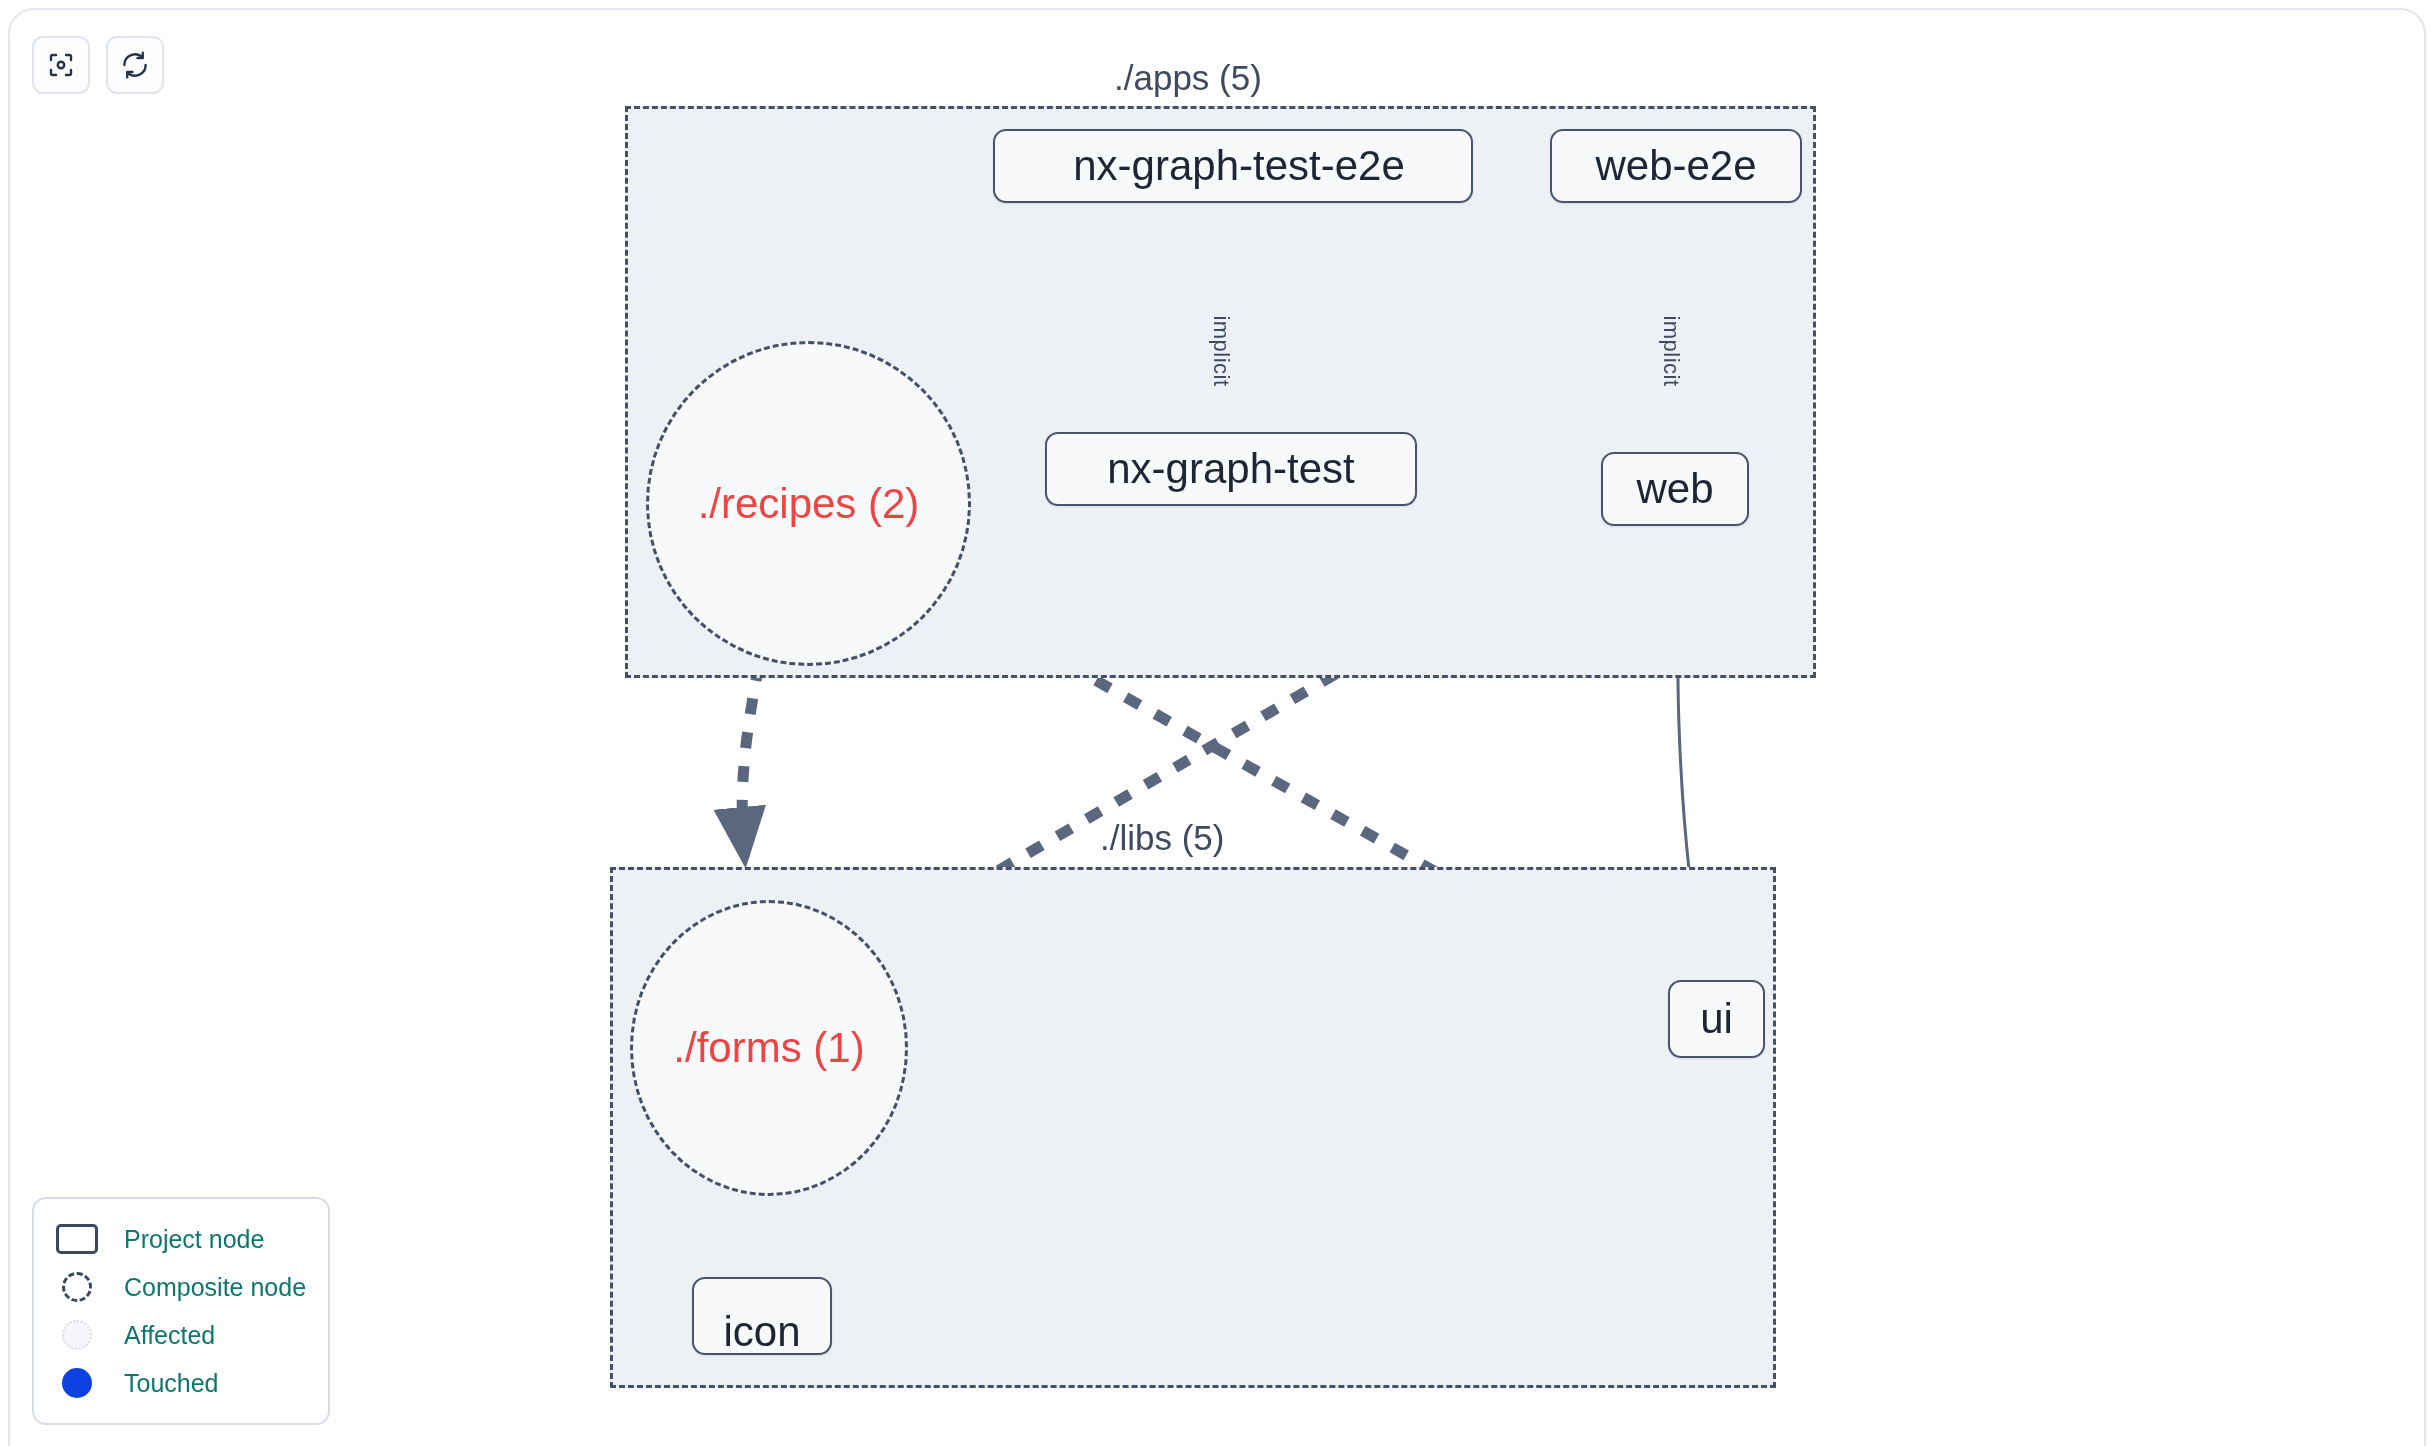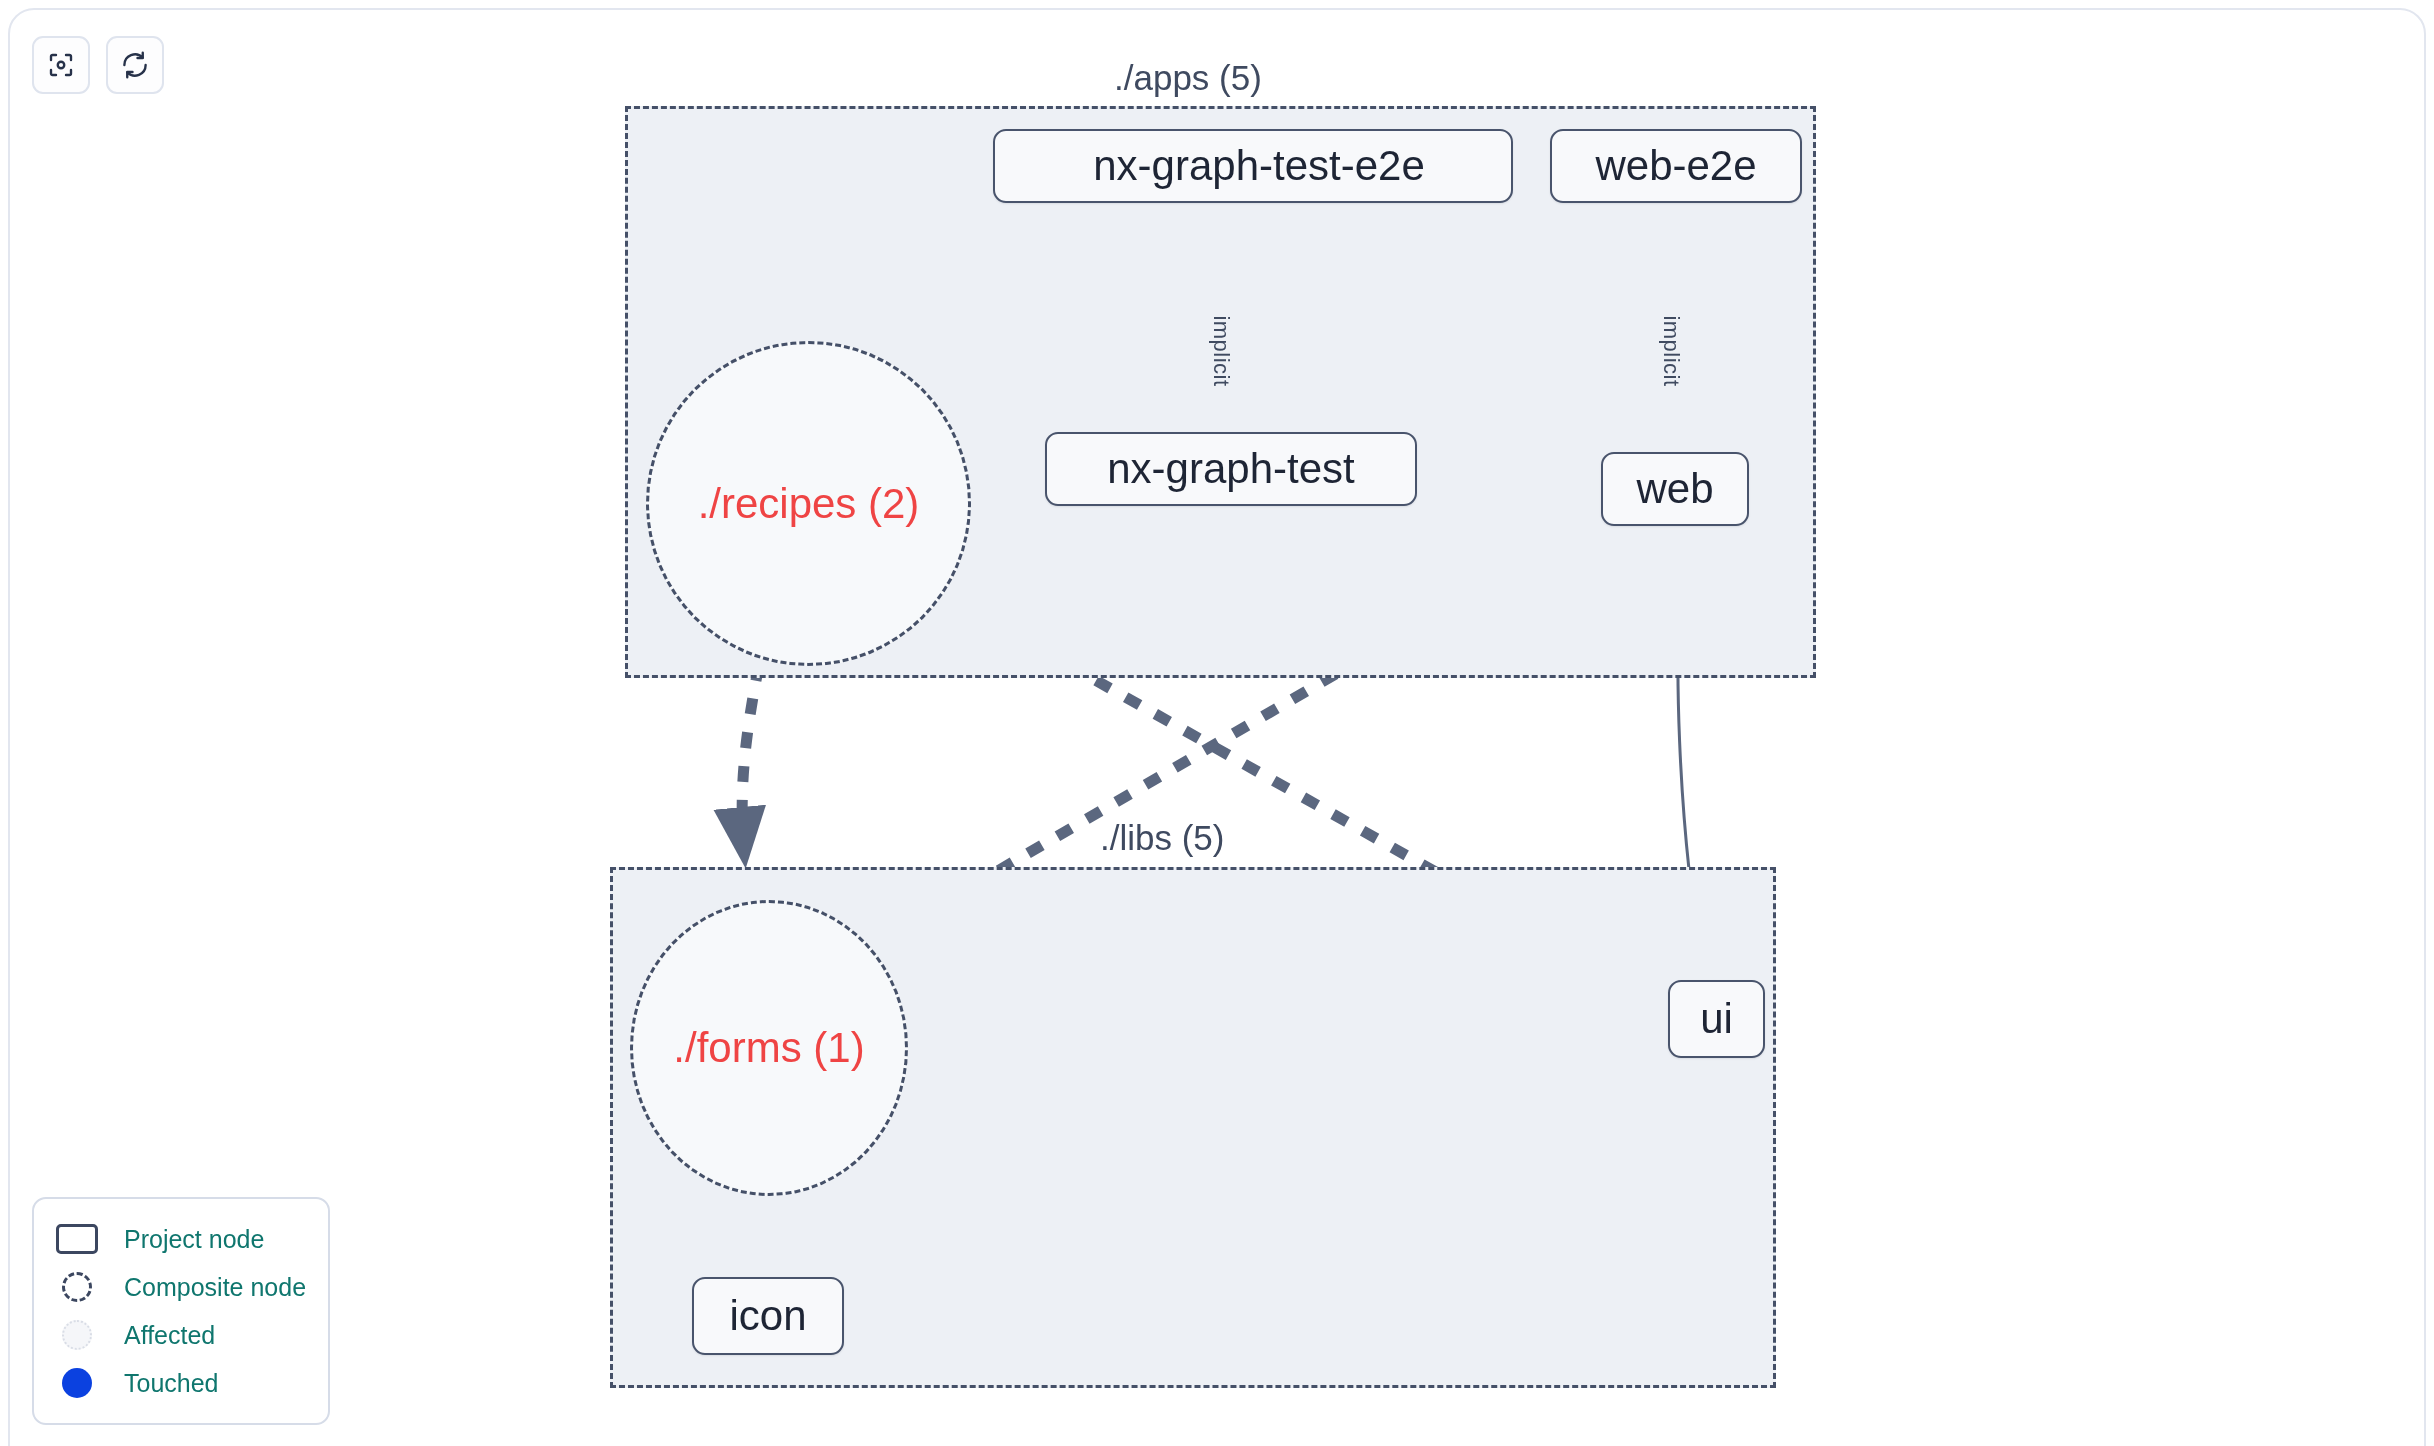--- a/index.html
+++ b/index.html
@@ -254,36 +254,36 @@
       <path d="M 948 597 L 1645 990" fill="none" stroke="#5b677f" stroke-width="11" stroke-dasharray="16 18" marker-end="url(#arrow-thick)"></path>
 
       <path d="M 1600 520 L 905 925" fill="none" stroke="#5b677f" stroke-width="11" stroke-dasharray="16 18" marker-end="url(#arrow-thick)"></path>
 
       <path d="M 749 1195 C 740 1232 736 1248 730 1265" fill="none" stroke="#5b677f" stroke-width="11" stroke-dasharray="16 18" marker-end="url(#arrow-thick)"></path>
     </svg>
 
     <div class="edge-label" id="elbl-0" style="transform: rotate(90deg); left: 1185px; top: 338px;">implicit</div>
     <div class="edge-label" id="elbl-1" style="transform: rotate(90deg); left: 1635px; top: 338px;">implicit</div>
 
-    <div class="project-node" id="node-nx-graph-test-e2e" style="left: 993px; top: 129px; width: 520px; height: 74px; padding-left: 12px;">
+    <div class="project-node" id="node-nx-graph-test-e2e" style="left: 993px; top: 129px; width: 480px; height: 74px; padding-left: 12px;">
       <span>nx-graph-test-e2e</span>
     </div>
     <div class="project-node" id="node-web-e2e" style="left: 1550px; top: 129px; width: 252px; height: 74px;">
       <span>web-e2e</span>
     </div>
     <div class="project-node" id="node-nx-graph-test" style="left: 1045px; top: 432px; width: 372px; height: 74px;">
       <span>nx-graph-test</span>
     </div>
     <div class="project-node" id="node-web" style="left: 1601px; top: 452px; width: 148px; height: 74px;">
       <span>web</span>
     </div>
     <div class="project-node" id="node-ui" style="left: 1668px; top: 980px; width: 97px; height: 78px;">
       <span>ui</span>
     </div>
-    <div class="project-node" id="node-icon" style="left: 692px; top: 1277px; width: 152px; height: 78px;">
+    <div class="project-node" id="node-icon" style="left: 692px; top: 1277px; width: 140px; height: 78px; align-items: flex-end;">
       <span>icon</span>
     </div>
     <div class="composite-node" id="node-recipes" style="left: 646px; top: 341px; width: 325px; height: 325px;">
       <span>./recipes (2)</span>
     </div>
     <div class="composite-node" id="node-forms" style="left: 630px; top: 900px; width: 278px; height: 296px;">
       <span>./forms (1)</span>
     </div>
   </div>
 

